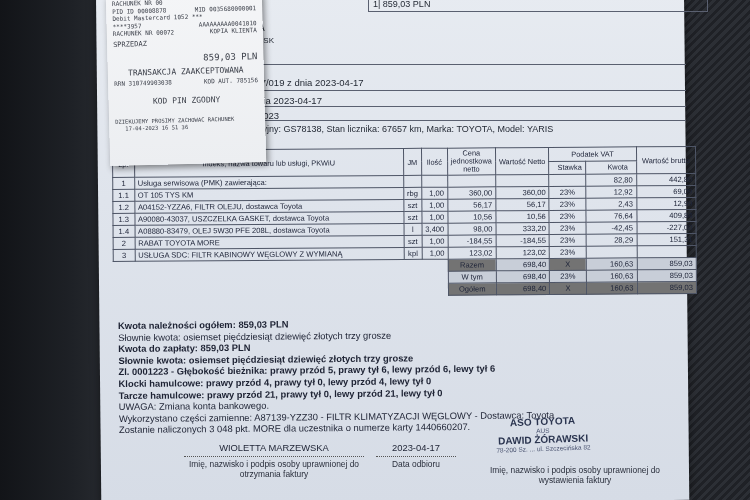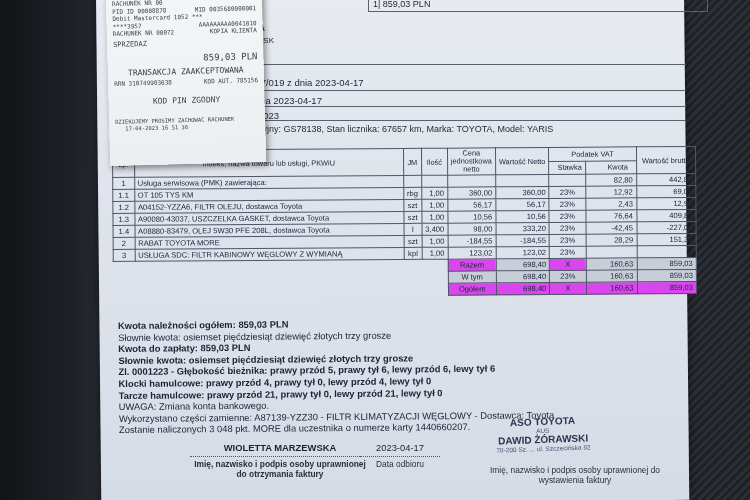--- a/index.html
+++ b/index.html
@@ -49,21 +49,21 @@
       position: absolute; left: 112px; top: 150px; width: 584px;
       border-collapse: collapse; font-size: 7.6px; color: #20263a;
       transform: rotate(-0.4deg); transform-origin: top left;
     }
     .items-table th, .items-table td {
       border: 1px solid #4e5566; padding: 1px 3px; height: 11px; white-space: nowrap;
     }
     .items-table th { font-weight: normal; text-align: center; font-size: 7.4px; }
     .items-table td.num { text-align: right; }
     .items-table td.ctr { text-align: center; }
-    .items-table tr.sum td.shade { background: #d946ef; }
+    .items-table tr.sum td.shade { background: #737373; }
     .items-table tr.sum td.light { background: #c8ced8; }
     .items-table td.blank { border: none; background: transparent; }
 
     .footer {
       position: absolute; left: 118px; top: 320px; width: 560px;
       font-size: 9.4px; color: #1d2233; line-height: 11.6px;
       transform: rotate(-0.5deg); transform-origin: top left;
     }
     .footer .b { font-weight: bold; }
     .sign-row { position: absolute; top: 442px; left: 120px; width: 560px; font-size: 9.4px; color: #1d2233; }
@@ -266,25 +266,25 @@
   <div class="b">Słownie kwota: osiemset pięćdziesiąt dziewięć złotych trzy grosze</div>
   <div class="b">Zl. 0001223 - Głębokość bieżnika: prawy przód 5, prawy tył 6, lewy przód 6, lewy tył 6</div>
   <div class="b">Klocki hamulcowe: prawy przód 4, prawy tył 0, lewy przód 4, lewy tył 0</div>
   <div class="b">Tarcze hamulcowe: prawy przód 21, prawy tył 0, lewy przód 21, lewy tył 0</div>
   <div>UWAGA: Zmiana konta bankowego.</div>
   <div>Wykorzystano części zamienne: A87139-YZZ30 - FILTR KLIMATYZACJI WĘGLOWY - Dostawca: Toyota</div>
   <div>Zostanie naliczonych 3 048 pkt. MORE dla uczestnika o numerze karty 1440660207.</div>
 </div>
 
 <div class="sign-row">
-  <div class="sign" style="left:70px;top:0;width:180px;font-weight:bold;">
+  <div class="sign" style="left:64px;top:0;width:180px;">
     <div>WIOLETTA MARZEWSKA</div>
     <div class="line" style="white-space:normal;">Imię, nazwisko i podpis osoby uprawnionej do otrzymania faktury</div>
   </div>
-  <div class="sign" style="left:240px;top:0;width:80px;">
+  <div class="sign" style="left:256px;top:0;width:80px;">
     <div>2023-04-17</div>
     <div class="line">Data odbioru</div>
   </div>
   <div class="sign" style="left:370px;top:18px;width:170px;">
     <div class="line" style="white-space:normal;border-top:none;">Imię, nazwisko i podpis osoby uprawnionej do wystawienia faktury</div>
   </div>
 </div>
 
 <div class="stamp">
   <div class="s1">ASO TOYOTA</div>

